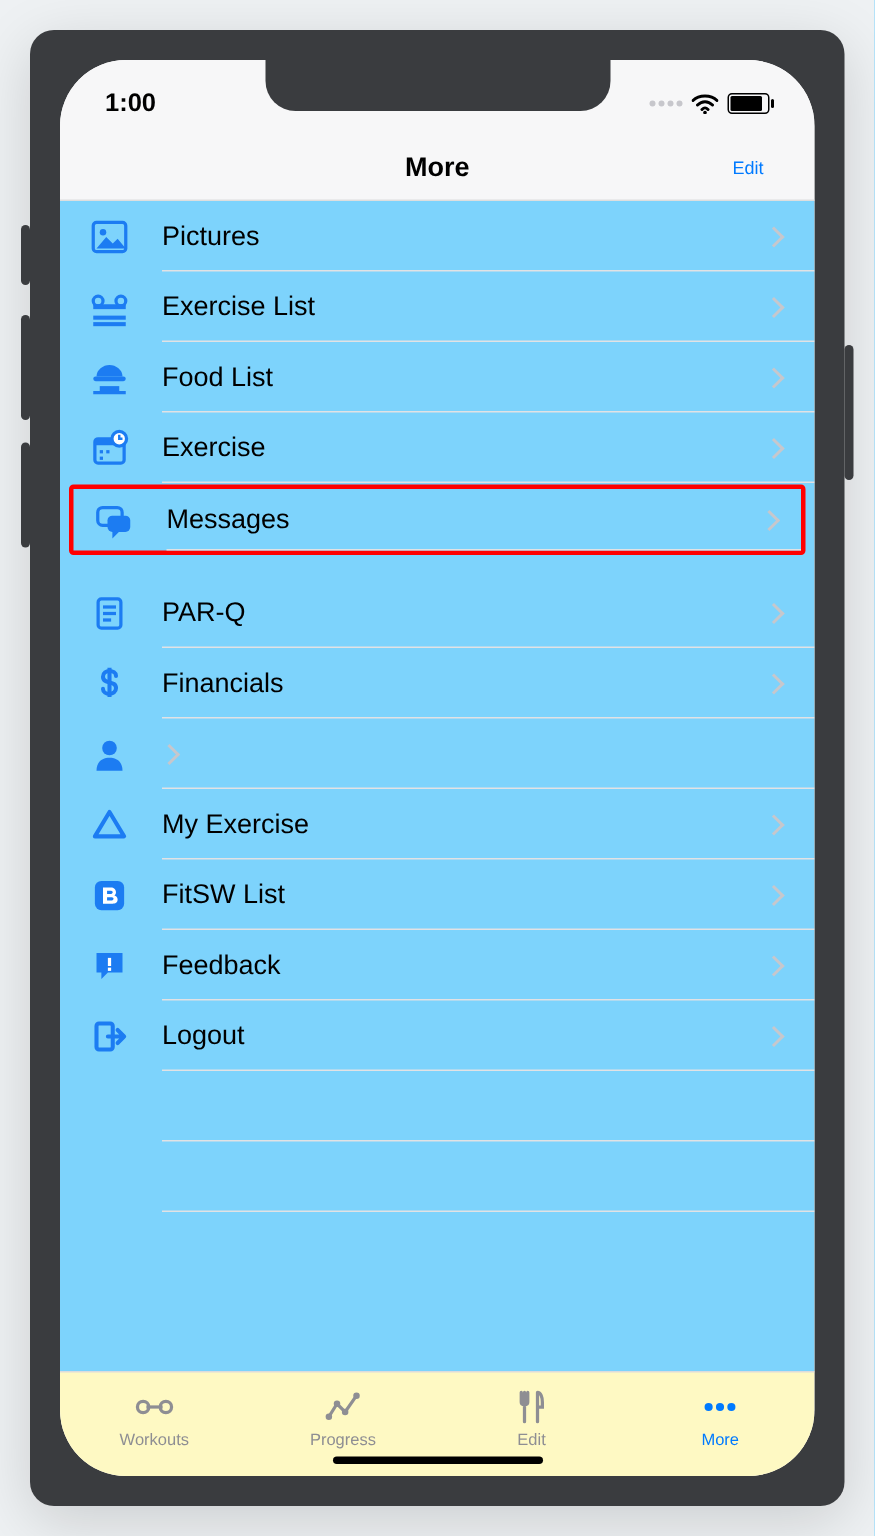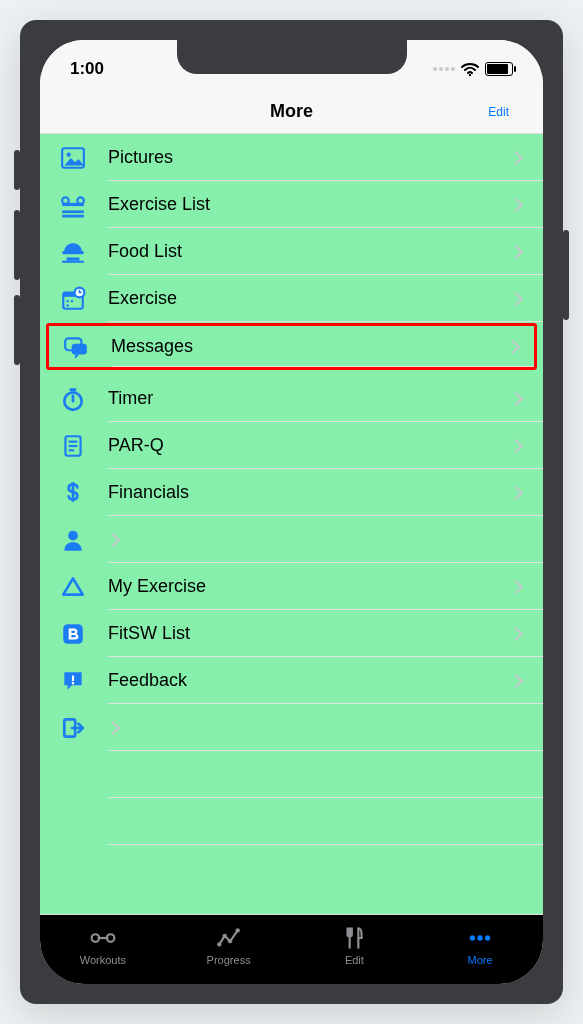--- a/index.html
+++ b/index.html
@@ -80,21 +80,21 @@
   .nav-edit{
     position:absolute;
     right:34px;
     color:#007aff;
     font-size:12px;
     cursor:pointer;
   }
 
   .list{
     flex:1;
-    background:#86efac;
+    background:#7dd3fc;
   }
   .row{
     display:flex;
     align-items:center;
     height:47px;
     padding-left:20px;
     position:relative;
     cursor:pointer;
   }
   .row .icon{
@@ -122,37 +122,37 @@
     position:absolute;
     left:68px;
     right:0;
     bottom:0;
     height:1px;
     background:#e2e2e4;
   }
   .row.highlight{
     border:3px solid #ff0000;
     border-radius:3px;
-    margin:1px 6px 5px 6px;
+    margin:1px 6px 15px 6px;
     padding-left:14px;
     height:47px;
   }
   .row.highlight::after{ left:62px; }
   .row.highlight .chev{ margin-right:16px;}
   .empty-row{
     height:47px;
     border-bottom:1px solid #e2e2e4;
     margin-left:68px;
   }
 
   .tab-bar{
     height:70px;
     padding-bottom:8px;
     border-top:1px solid #dcdcdc;
-    background:#000000;
+    background:#fef9c3;
     display:flex;
     justify-content:space-around;
     align-items:center;
   }
   .tab{
     display:flex;
     flex-direction:column;
     align-items:center;
     gap:3px;
     color:#8e8e93;
@@ -359,29 +359,20 @@
             <svg viewBox="0 0 24 24">
               <use href="#ic-messages"></use>
             </svg>
           </span>
           <span class="label">Messages</span>
           <span class="chev"></span>
         </div>
         <div class="row">
           <span class="icon">
             <svg viewBox="0 0 24 24">
-              <use href="#ic-timer"></use>
-            </svg>
-          </span>
-          <span class="label">Timer</span>
-          <span class="chev"></span>
-        </div>
-        <div class="row">
-          <span class="icon">
-            <svg viewBox="0 0 24 24">
               <use href="#ic-document"></use>
             </svg>
           </span>
           <span class="label">PAR-Q</span>
           <span class="chev"></span>
         </div>
         <div class="row">
           <span class="icon">
             <svg viewBox="0 0 24 24">
               <use href="#ic-dollar"></use>
@@ -424,20 +415,21 @@
           </span>
           <span class="label">Feedback</span>
           <span class="chev"></span>
         </div>
         <div class="row">
           <span class="icon">
             <svg viewBox="0 0 24 24">
               <use href="#ic-logout"></use>
             </svg>
           </span>
+          <span class="label">Logout</span>
           <span class="chev"></span>
         </div>
         <div class="empty-row"></div>
         <div class="empty-row"></div>
       </div>
 
     <div class="tab-bar" id="tabbar">
         <div class="tab">
           <span class="ticon">
             <svg viewBox="0 0 24 24">

